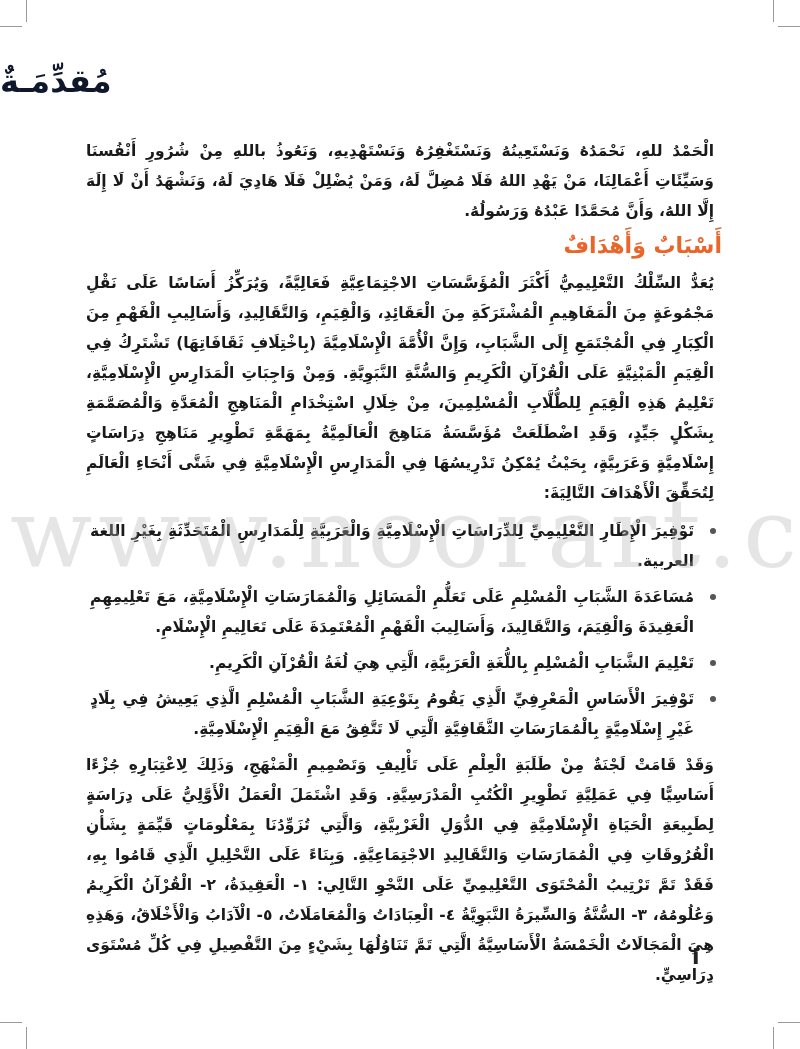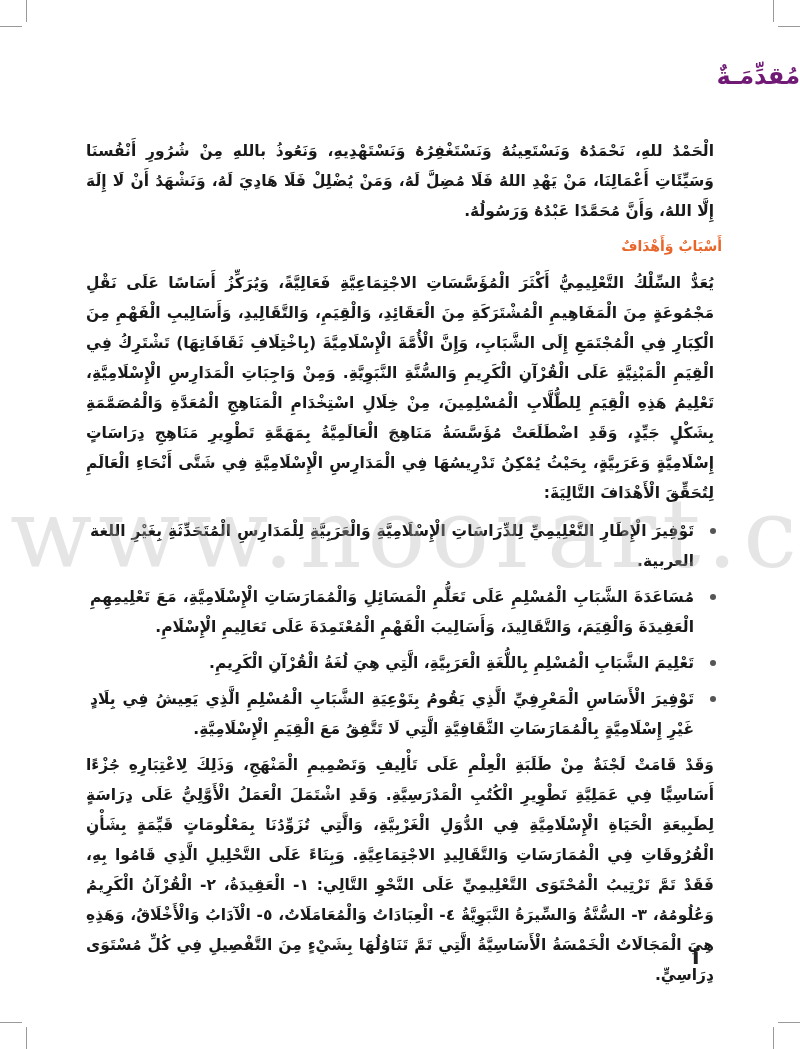--- a/index.html
+++ b/index.html
@@ -2,32 +2,32 @@
 <html><head>
 <meta charset="utf-8">
 <style>
   html, body { margin: 0; padding: 0; }
   body {
     width: 800px; height: 1049px; background: #ffffff; position: relative; overflow: hidden;
     font-family: "DejaVu Sans", sans-serif; color: #1a1a1a;
   }
   .crop { position: absolute; background: #9a9a9a; }
   .page-title {
-    position: absolute; left: 0; right: 0; top: 62px; text-align: right;
-    font-family: "DejaVu Sans", sans-serif; font-weight: bold; font-size: 24px;
-    color: #701a75; direction: rtl; line-height: 1.2;
+    position: absolute; left: 0; right: 0; top: 62px; text-align: left;
+    font-family: "DejaVu Sans", sans-serif; font-weight: bold; font-size: 32px;
+    color: #0f172a; direction: rtl; line-height: 1.2;
   }
   .content {
     position: absolute; left: 78px; right: 78px; direction: rtl; text-align: justify;
     font-size: 15.5px; font-weight: bold; line-height: 30px;
   }
   .intro { top: 128px; }
   .section { top: 232px; }
   .section-heading {
-    color: #e8662a; font-size: 14px; font-weight: bold; margin: 0 0 2px 0; line-height: 28px;
+    color: #e8662a; font-size: 22px; font-weight: bold; margin: 0 0 2px 0; line-height: 28px;
   }
   p { margin: 8px; }
   ul { list-style: none; margin: 4px 0 0 12px; padding: 0 28px 0 0; }
   li { position: relative; margin-bottom: 6px; }
   li::before {
     content: ""; position: absolute; right: -22px; top: 12px; width: 6px; height: 6px;
     border-radius: 50%; background: #555;
   }
   .closing { margin-top: 4px; }
   .page-number {

